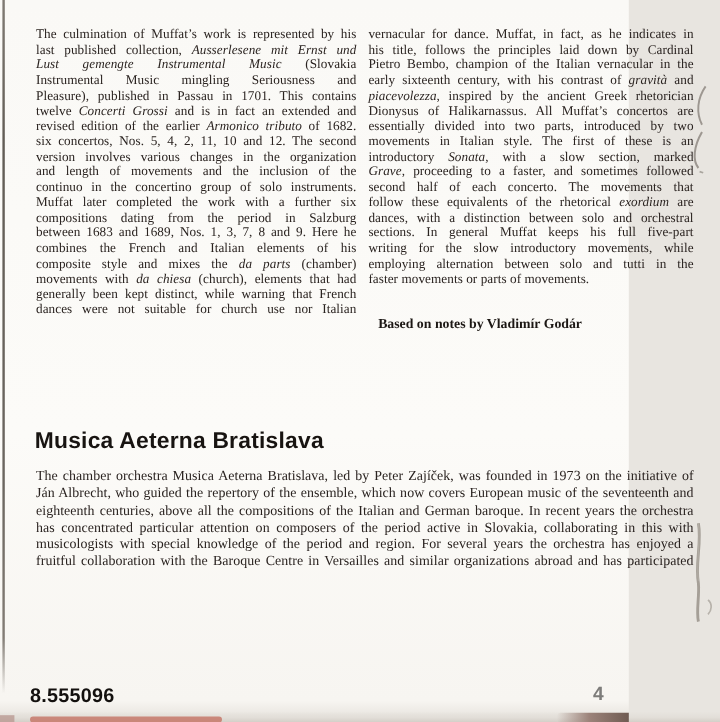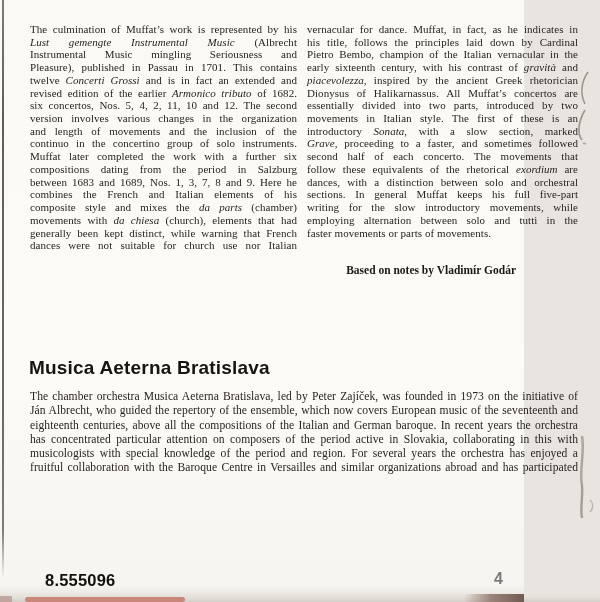--- a/index.html
+++ b/index.html
@@ -39,35 +39,35 @@
   .col{
     position:absolute;color:var(--ink);
     font-size:11px;letter-spacing:.05px;
   }
   .col .line{height:12.72px;line-height:12.72px;text-align:justify;white-space:normal;overflow:visible;}
   .line.jl{text-align-last:justify;-moz-text-align-last:justify;}
   .it{font-style:italic;}
   #col-left{left:30px;top:23px;width:267px;}
   #col-right{left:307px;top:23px;width:271px;}
   .byline{
-    position:absolute;right:8px;top:264px;
+    position:absolute;right:39px;top:264px;
     font-family:"Liberation Serif",serif;font-weight:bold;font-size:11.5px;color:#1c1714;
   }
   .section-heading{
     position:absolute;left:29px;top:357px;
     font-family:"Liberation Sans",sans-serif;font-weight:bold;font-size:19px;
     letter-spacing:.2px;color:#181411;
   }
   #bio{left:30px;top:390px;width:548px;font-size:11.6px;}
   #bio .line{height:14.3px;line-height:14.3px;}
   
   .catalog{
     position:absolute;left:25px;top:571px;
     font-family:"Liberation Sans",sans-serif;font-weight:bold;font-size:16.5px;
-    letter-spacing:.2px;color:#13100e;margin-left:20px;
+    letter-spacing:.2px;color:#13100e;
   }
   .pagenum{
     position:absolute;right:21px;top:570px;
     font-family:"Liberation Sans",sans-serif;font-weight:bold;font-size:16px;color:var(--pagenum);
   }
 </style>
 </head>
 <body>
 
 <div class="page">
@@ -89,21 +89,22 @@
     <path d="M4,2 C8,5 7,11 4,14" fill="none" stroke="#a39d94" stroke-width="1.4" opacity="0.7"></path>
   </svg>
 
   <div class="bottom-shadow"></div>
   <div class="bottom-pink"></div>
   <div class="bottom-pink-left"></div>
   <div class="corner-dark"></div>
 
   <div class="col" id="col-left">
       <div class="line jl"><span>The culmination of Muffat’s work is represented by his</span></div>
-      <div class="line jl"><span class="it">Lust gemengte Instrumental Music</span><span> (Albrecht</span></div>
+      <div class="line jl"><span>last published collection, </span><span class="it">Ausserlesene mit Ernst und</span></div>
+      <div class="line jl"><span class="it">Lust gemengte Instrumental Music</span><span> (Slovakia</span></div>
       <div class="line jl"><span>Instrumental Music mingling Seriousness and</span></div>
       <div class="line jl"><span>Pleasure), published in Passau in 1701. This contains</span></div>
       <div class="line jl"><span>twelve </span><span class="it">Concerti Grossi</span><span> and is in fact an extended and</span></div>
       <div class="line jl"><span>revised edition of the earlier </span><span class="it">Armonico tributo</span><span> of 1682.</span></div>
       <div class="line jl"><span>six concertos, Nos. 5, 4, 2, 11, 10 and 12. The second</span></div>
       <div class="line jl"><span>version involves various changes in the organization</span></div>
       <div class="line jl"><span>and length of movements and the inclusion of the</span></div>
       <div class="line jl"><span>continuo in the concertino group of solo instruments.</span></div>
       <div class="line jl"><span>Muffat later completed the work with a further six</span></div>
       <div class="line jl"><span>compositions dating from the period in Salzburg</span></div>

